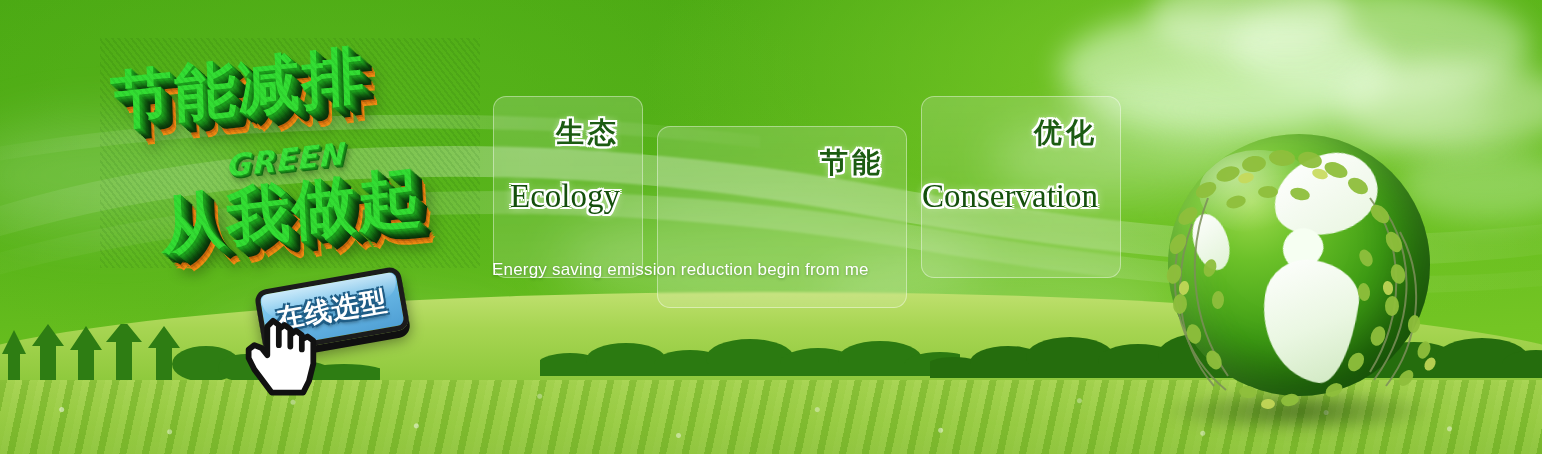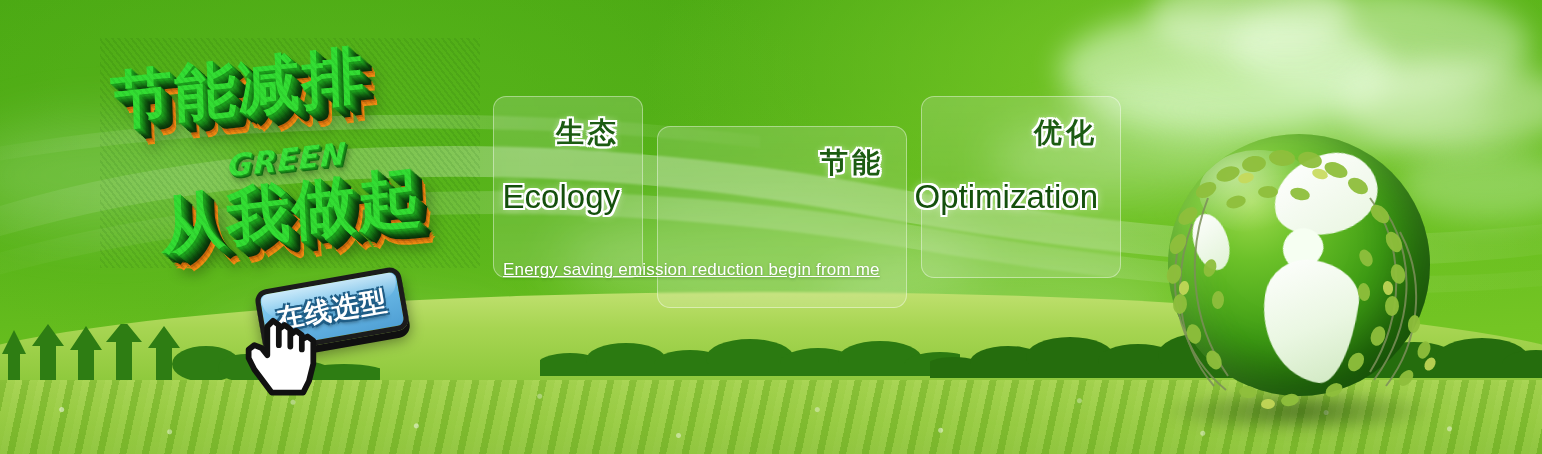--- a/index.html
+++ b/index.html
@@ -191,40 +191,39 @@
     font-family:"DejaVu Sans","Liberation Sans",sans-serif;
     font-size:28px;font-weight:bold;color:#1c5c12;line-height:1.25;
     margin-top:4px;
     text-shadow:
       -2px -2px 0 #fff, 2px -2px 0 #fff, -2px 2px 0 #fff, 2px 2px 0 #fff,
       -2px 0 0 #fff, 2px 0 0 #fff, 0 -2px 0 #fff, 0 2px 0 #fff,
       0 0 7px rgba(255,255,255,.95);
     letter-spacing:4px;
   }
   .card-en{
-    font-family:Liberation Sans, sans-serif;
+    font-family:Liberation Serif, serif;
     font-size:33px;font-weight:normal;color:#14500c;
     margin-top:28px;white-space:nowrap;
     text-shadow:
       -2px -2px 0 #fff, 2px -2px 0 #fff, -2px 2px 0 #fff, 2px 2px 0 #fff,
       -2px 0 0 #fff, 2px 0 0 #fff, 0 -2px 0 #fff, 0 2px 0 #fff,
       0 0 8px rgba(255,255,255,.9);
   }
   .card-1{width:150px;}
   .card-2{width:250px;margin-top:30px;}
   .card-3{width:200px;}
 
   
   .tagline{
-    position:absolute;left:503px;top:260px;
+    position:absolute;left:492px;top:260px;
     font-family:"Liberation Sans","DejaVu Sans",sans-serif;
     font-size:17px;color:#ffffff;letter-spacing:.2px;
     text-shadow:0 1px 3px rgba(0,60,0,.35);
     white-space:nowrap;
-    text-decoration:underline;
   }
 </style>
 </head>
 <body>
 
 <div class="banner">
 
   <div>
     <div class="cloud c11"></div>
     <div class="cloud c1"></div>
@@ -393,19 +392,19 @@
   <div class="cards">
     <div class="card card-1">
       <div class="card-cn">生态</div>
       <div class="card-en">Ecology</div>
     </div>
     <div class="card card-2">
       <div class="card-cn">节能</div>
     </div>
     <div class="card card-3">
       <div class="card-cn">优化</div>
-      <div class="card-en">Optimization</div>
+      <div class="card-en">Conservation</div>
     </div>
   </div>
 
   <div class="tagline">Energy saving emission reduction begin from me</div>
 
 </div>
 
 </body></html>

